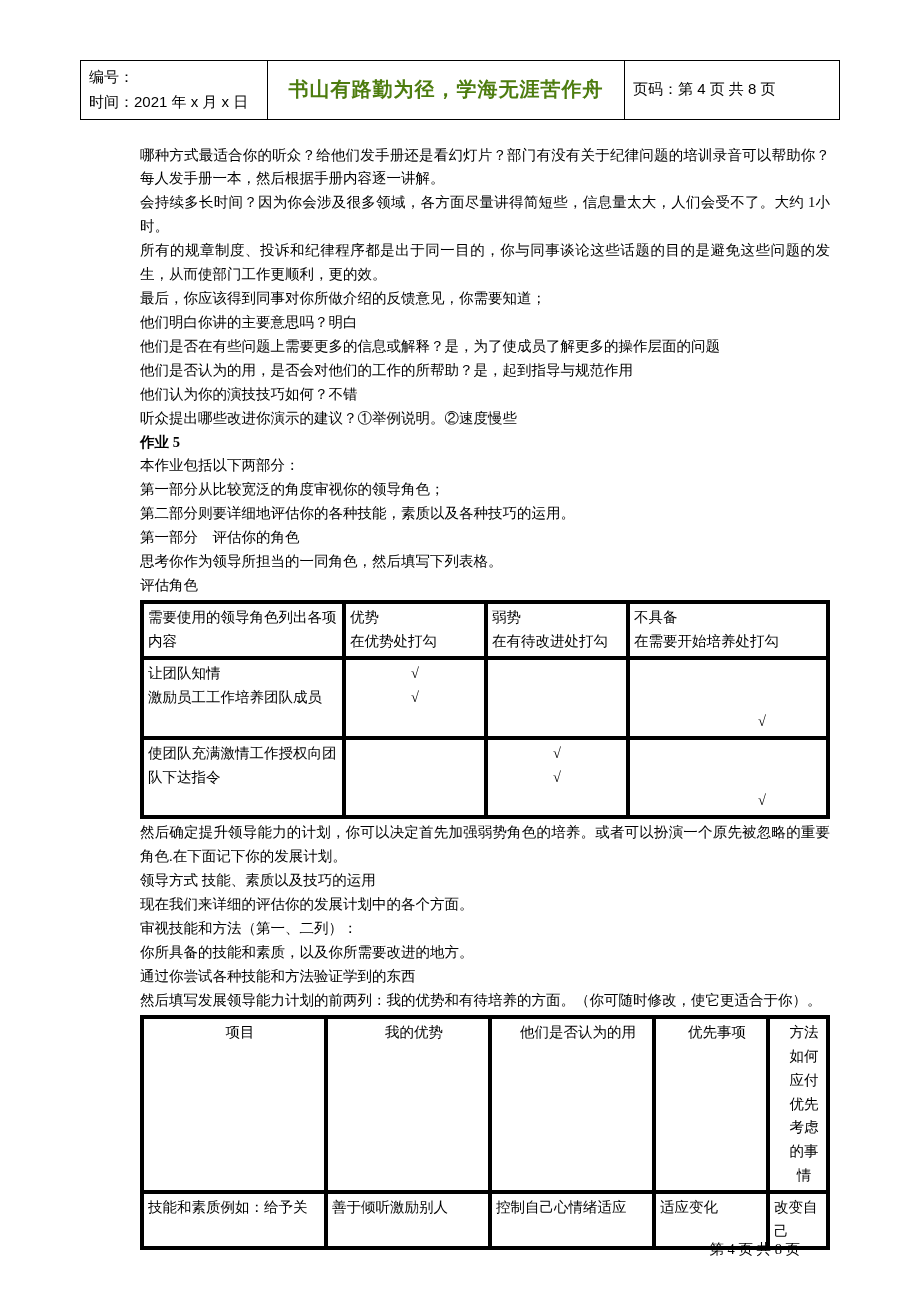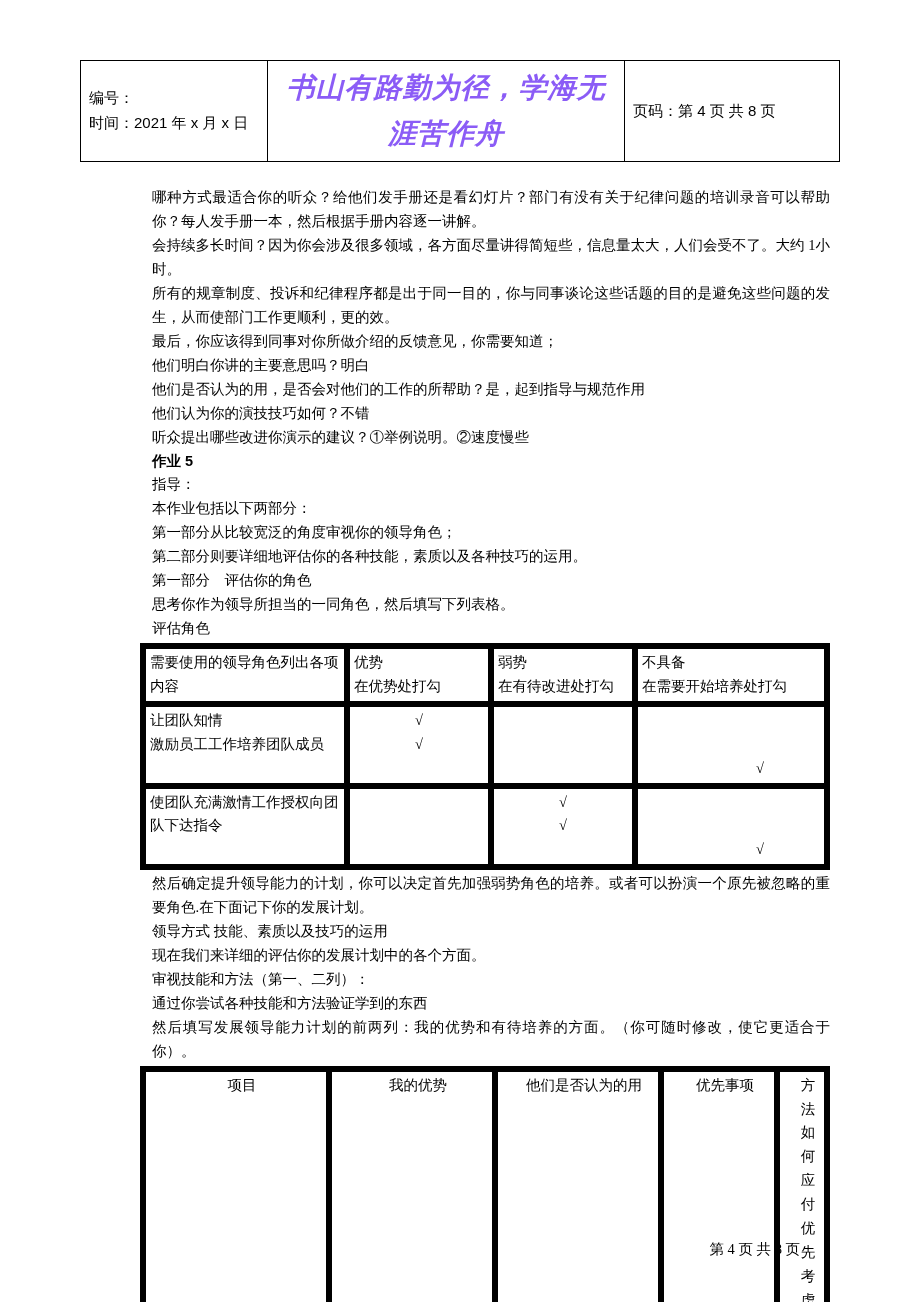--- a/index.html
+++ b/index.html
@@ -1,26 +1,26 @@
 <!DOCTYPE html>
 <html><head>
   <meta charset="utf-8">
   <style>
     body { margin: 0; padding: 0; background: #fff; font-family: "SimSun", "宋体", serif; }
     .page { width: 920px; height: 1302px; position: relative; box-sizing: border-box; padding: 60px 80px 40px 80px; font-size: 14.5px; color: #000; line-height: 1.65; }
     .header-table { width: 100%; border-collapse: collapse; margin-bottom: 24px; }
     .header-table td { border: 1px solid #000; padding: 4px 8px; vertical-align: middle; font-size: 15px; }
     .header-table .left-cell { width: 170px; font-family: "SimHei","黑体",sans-serif; font-weight: normal; }
-    .header-table .center-cell { width: 340px; text-align: center; color: #8b5cf6; font-family: "STKaiti","KaiTi","楷体",serif; font-size: 28px; font-weight: bold; letter-spacing: 1px; font-style: italic; }
+    .header-table .center-cell { width: 340px; text-align: center; color: #4d7c0f; font-family: "STKaiti","KaiTi","楷体",serif; font-size: 20px; font-weight: bold; letter-spacing: 1px; }
     .header-table .right-cell { font-family: "SimHei","黑体",sans-serif; }
     .content { padding-left: 60px; padding-right: 10px; }
-    .content p { margin: 0 0 0 12px; text-align: justify; }
+    .content p { margin: 0 0 0 0; text-align: justify; font-family: Liberation Serif, serif; }
     .bold { font-weight: bold; font-family: "SimHei","黑体",sans-serif; }
     .data-table { border-collapse: collapse; width: 100%; margin-top: 2px; margin-bottom: 2px; font-size: 14.5px; }
-    .data-table td, .data-table th { border: 6px solid #000000; padding: 2px 4px; vertical-align: top; text-align: left; font-weight: normal; }
+    .data-table td, .data-table th { border: 4px solid #000000; padding: 2px 4px; vertical-align: top; text-align: left; font-weight: normal; }
     .data-table .center-check { text-align: center; }
     .data-table .right-check { text-align: right; padding-right: 60px; }
     .footer { position: absolute; bottom: 40px; right: 120px; font-size: 14.5px; font-family: "SimSun","宋体",serif; }
     .t2 th { text-align: center; padding-left: 16px; }
     .t2 td { vertical-align: top; }
   </style>
 </head>
 <body>
 
 <div class="page">
@@ -41,25 +41,25 @@
     </tr>
   </tbody>
     </table>
 
   <div class="content">
     <p>哪种方式最适合你的听众？给他们发手册还是看幻灯片？部门有没有关于纪律问题的培训录音可以帮助你？每人发手册一本，然后根据手册内容逐一讲解。</p>
     <p>会持续多长时间？因为你会涉及很多领域，各方面尽量讲得简短些，信息量太大，人们会受不了。大约 1小时。</p>
     <p>所有的规章制度、投诉和纪律程序都是出于同一目的，你与同事谈论这些话题的目的是避免这些问题的发生，从而使部门工作更顺利，更的效。</p>
     <p>最后，你应该得到同事对你所做介绍的反馈意见，你需要知道；</p>
     <p>他们明白你讲的主要意思吗？明白</p>
+    <p>他们是否在有些问题上需要更多的信息或解释？是，为了使成员了解更多的操作层面的问题</p>
     <p>他们是否认为的用，是否会对他们的工作的所帮助？是，起到指导与规范作用</p>
     <p>他们认为你的演技技巧如何？不错</p>
     <p>听众提出哪些改进你演示的建议？①举例说明。②速度慢些</p>
     <p class="bold">作业 5</p>
-    <p>指导：</p>
     <p>本作业包括以下两部分：</p>
     <p>第一部分从比较宽泛的角度审视你的领导角色；</p>
     <p>第二部分则要详细地评估你的各种技能，素质以及各种技巧的运用。</p>
     <p>第一部分　评估你的角色</p>
     <p>思考你作为领导所担当的一同角色，然后填写下列表格。</p>
     <p>评估角色</p>
 
     <table class="data-table">
       <tbody>
           <tr>
@@ -112,20 +112,21 @@
           <div>√</div>
         </td>
       </tr>
     </tbody>
       </table>
 
     <p>然后确定提升领导能力的计划，你可以决定首先加强弱势角色的培养。或者可以扮演一个原先被忽略的重要角色.在下面记下你的发展计划。</p>
     <p>领导方式  技能、素质以及技巧的运用</p>
     <p>现在我们来详细的评估你的发展计划中的各个方面。</p>
     <p>审视技能和方法（第一、二列）：</p>
+    <p>你所具备的技能和素质，以及你所需要改进的地方。</p>
     <p>通过你尝试各种技能和方法验证学到的东西</p>
     <p>然后填写发展领导能力计划的前两列：我的优势和有待培养的方面。（你可随时修改，使它更适合于你）。</p>
 
     <table class="data-table t2">
       <tbody>
           <tr>
         <th style="width:160px">项目</th>
         <th style="width:140px">我的优势</th>
         <th style="width:140px">他们是否认为的用</th>
         <th style="width:90px">优先事项</th>

